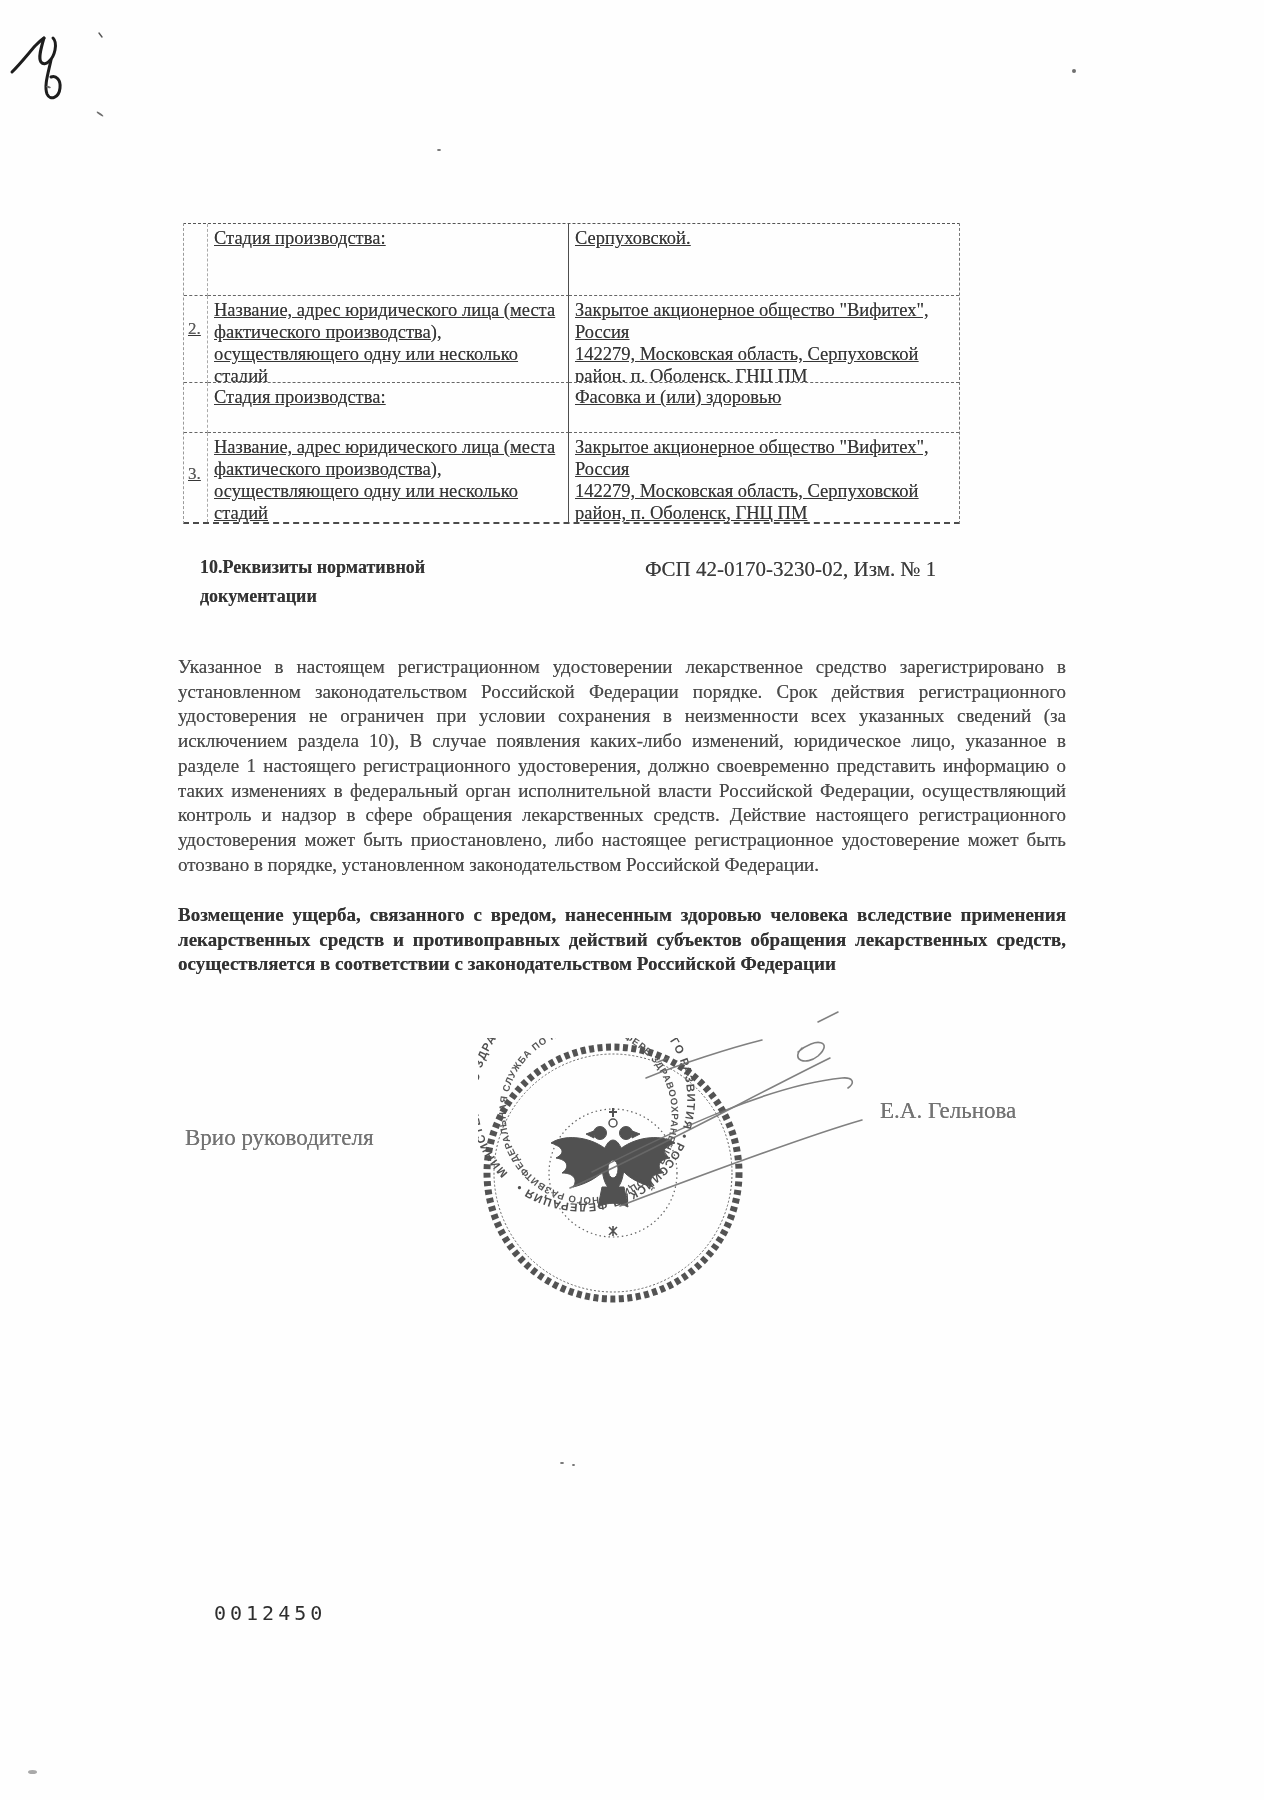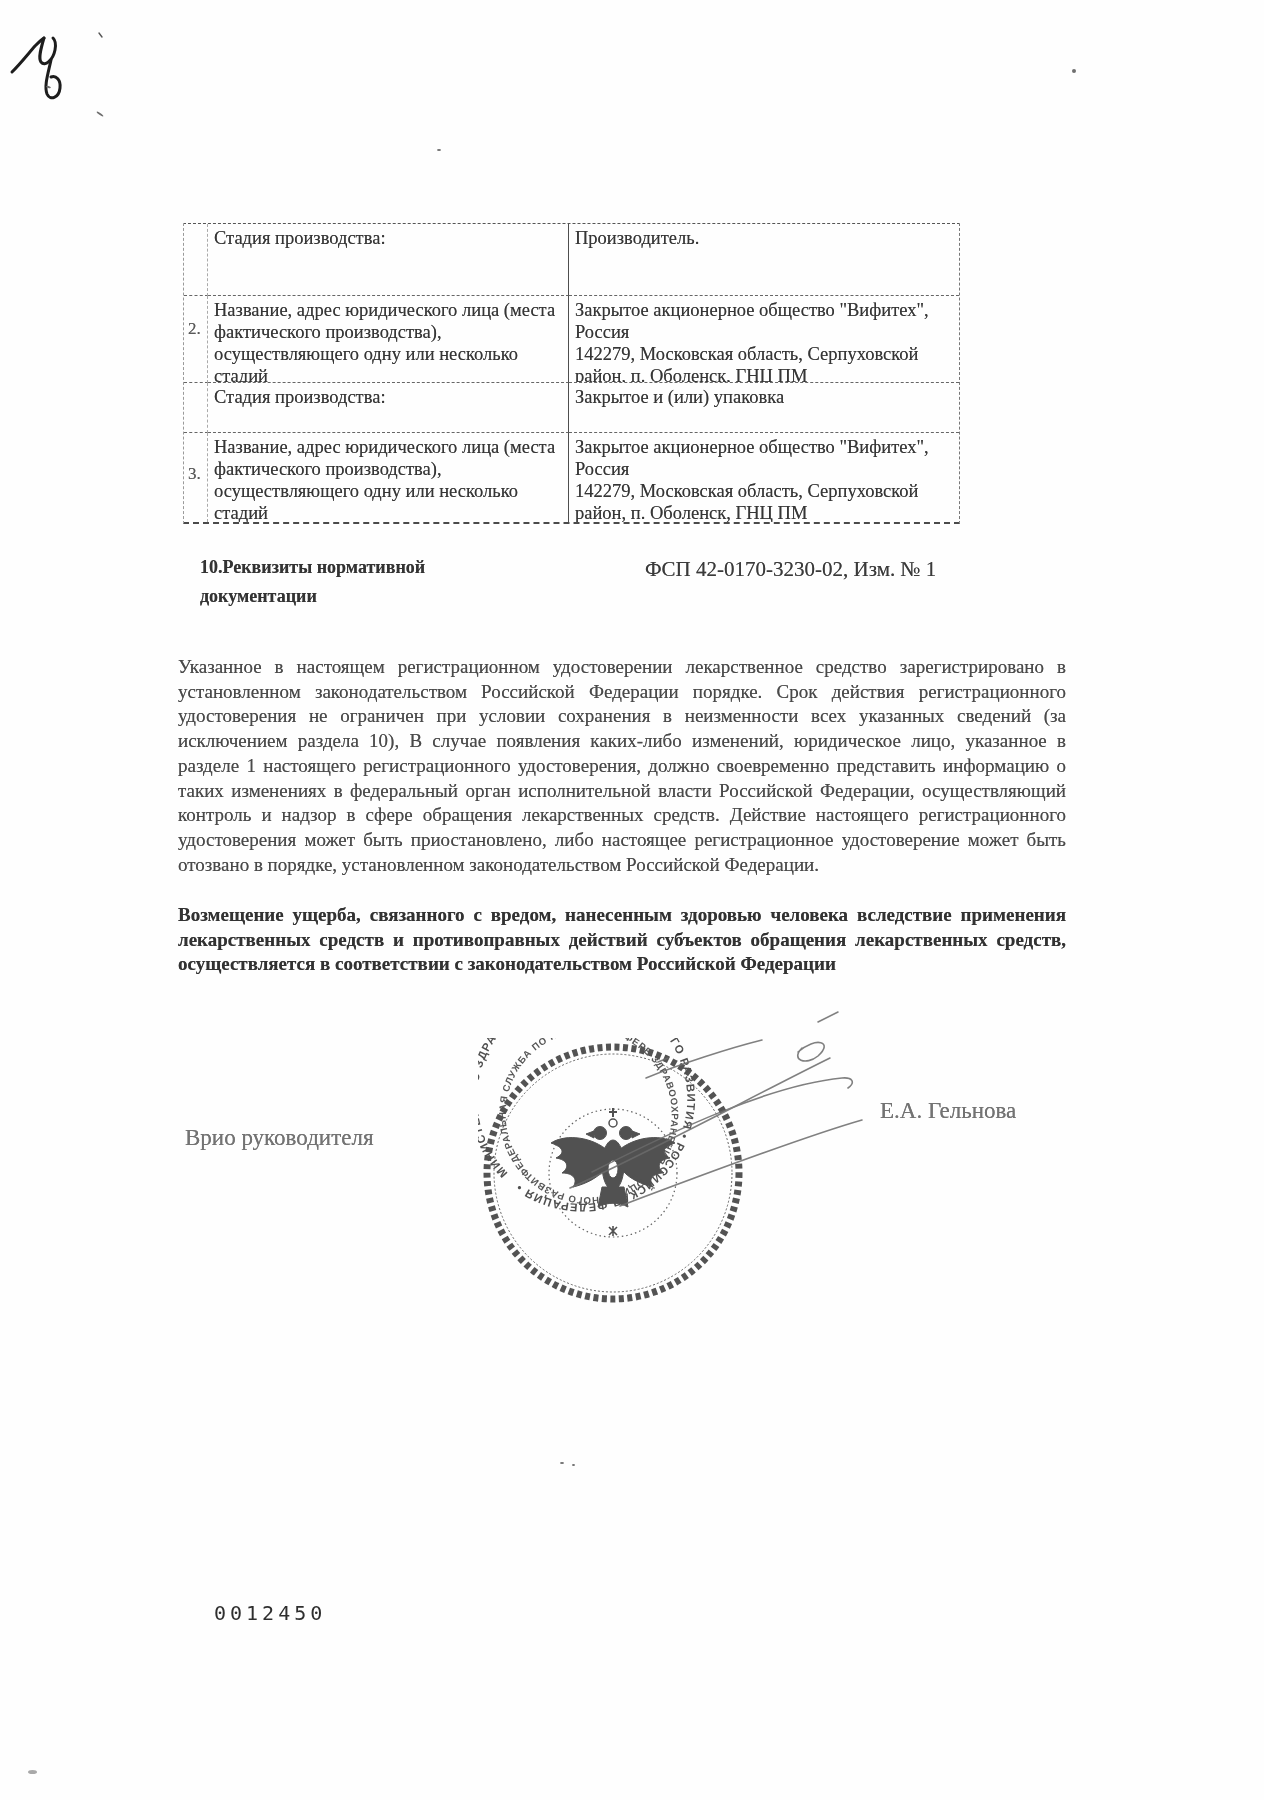--- a/index.html
+++ b/index.html
@@ -17,21 +17,21 @@
   
   .doc-table{
     position:absolute; left:183px; top:223px; width:775px; height:298px;
     display:grid;
     grid-template-columns:24px 361px 390px;
     grid-template-rows:72px 87px 50px 89px;
     border-top:1px dashed #555;
     border-bottom:2px dashed #4a4a4a;
     border-left:1px dashed #9a9a9a;
     border-right:1px dashed #777;
-    font-size:18.5px; line-height:22px;
+    font-size:18.5px; line-height:22px;text-decoration:underline;
   }
   .cell{
     padding:3px 5px 2px 6px;
     white-space:pre-line;
     overflow:hidden;
     border-bottom:1px dashed #666;
     text-shadow:0 0 .6px rgba(55,55,55,.65);
   }
   .cell.num{ border-right:1px dashed #aaa; color:#5a5a5a; font-size:17px; padding-left:4px;}
   .cell.label{ border-right:1px solid #4e4e4e; }
@@ -98,35 +98,35 @@
   <div class="speck" style="left:437px;top:149px;width:4px;height:2px;"></div>
   <div class="speck" style="left:560px;top:1462px;width:4px;height:2px;"></div>
   <div class="speck" style="left:572px;top:1464px;width:3px;height:2px;"></div>
   <div class="speck" style="left:28px;top:1770px;width:9px;height:4px;opacity:.6;"></div>
   <div class="speck" style="left:46px;top:86px;width:5px;height:2px;transform:rotate(20deg);"></div>
 
   <div class="doc-table">
 
     <div class="cell num"></div>
     <div class="cell label">Стадия производства:</div>
-    <div class="cell">Производитель.</div>
+    <div class="cell">Серпуховской.</div>
 
     <div class="cell num num2">2.</div>
     <div class="cell label">Название, адрес юридического лица (места
 фактического производства),
 осуществляющего одну или несколько стадий
 производства лекарственного средства</div>
     <div class="cell">Закрытое акционерное общество "Вифитех",
 Россия
 142279, Московская область, Серпуховской
 район, п. Оболенск, ГНЦ ПМ</div>
 
     <div class="cell num"></div>
     <div class="cell label">Стадия производства:</div>
-    <div class="cell">Закрытое и (или) упаковка</div>
+    <div class="cell">Фасовка и (или) здоровью</div>
 
     <div class="cell num num3 last">3.</div>
     <div class="cell label last">Название, адрес юридического лица (места
 фактического производства),
 осуществляющего одну или несколько стадий
 производства лекарственного средства</div>
     <div class="cell last">Закрытое акционерное общество "Вифитех",
 Россия
 142279, Московская область, Серпуховской
 район, п. Оболенск, ГНЦ ПМ</div>

